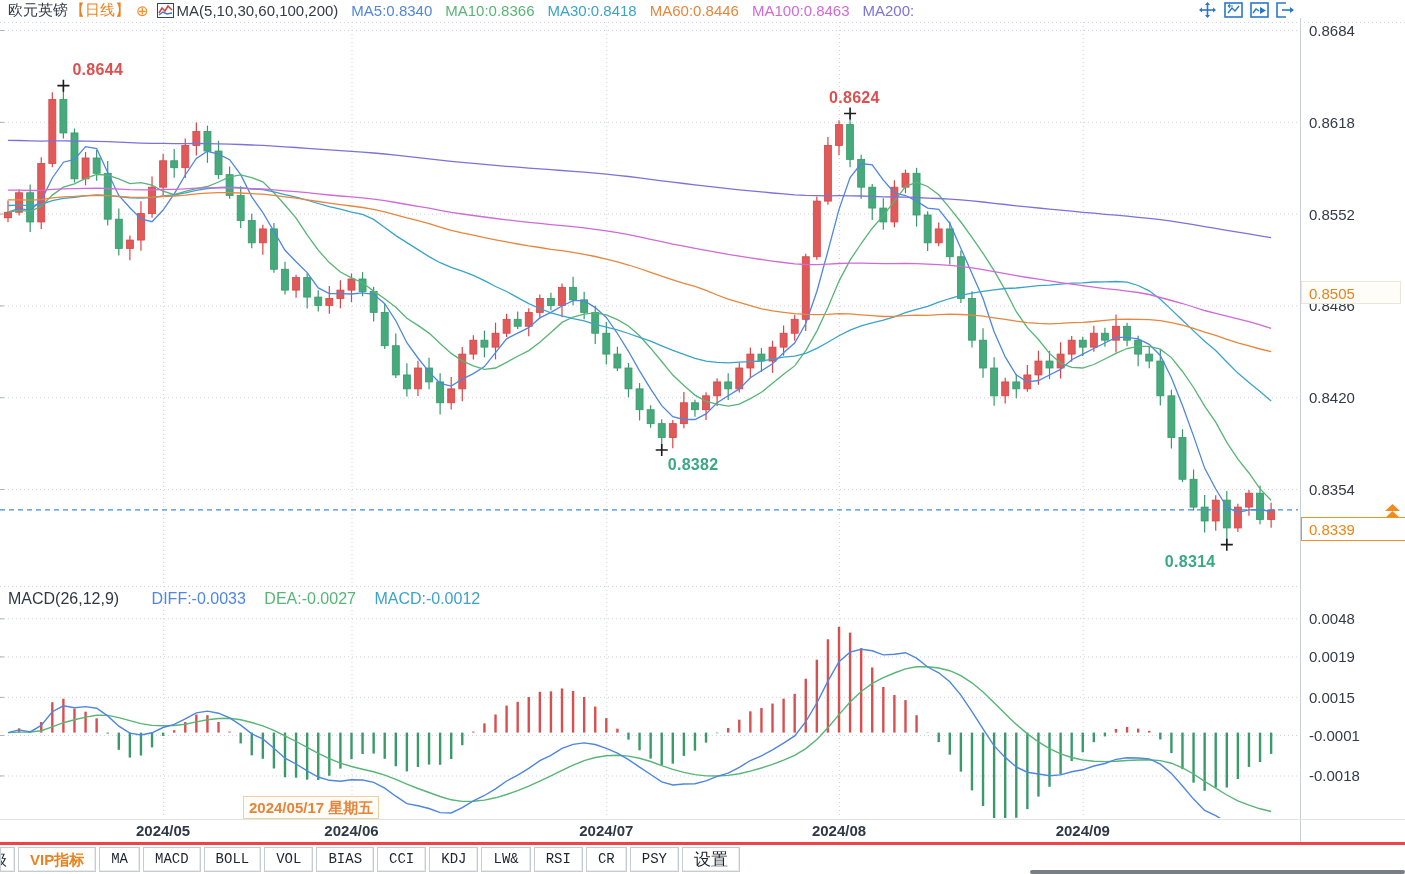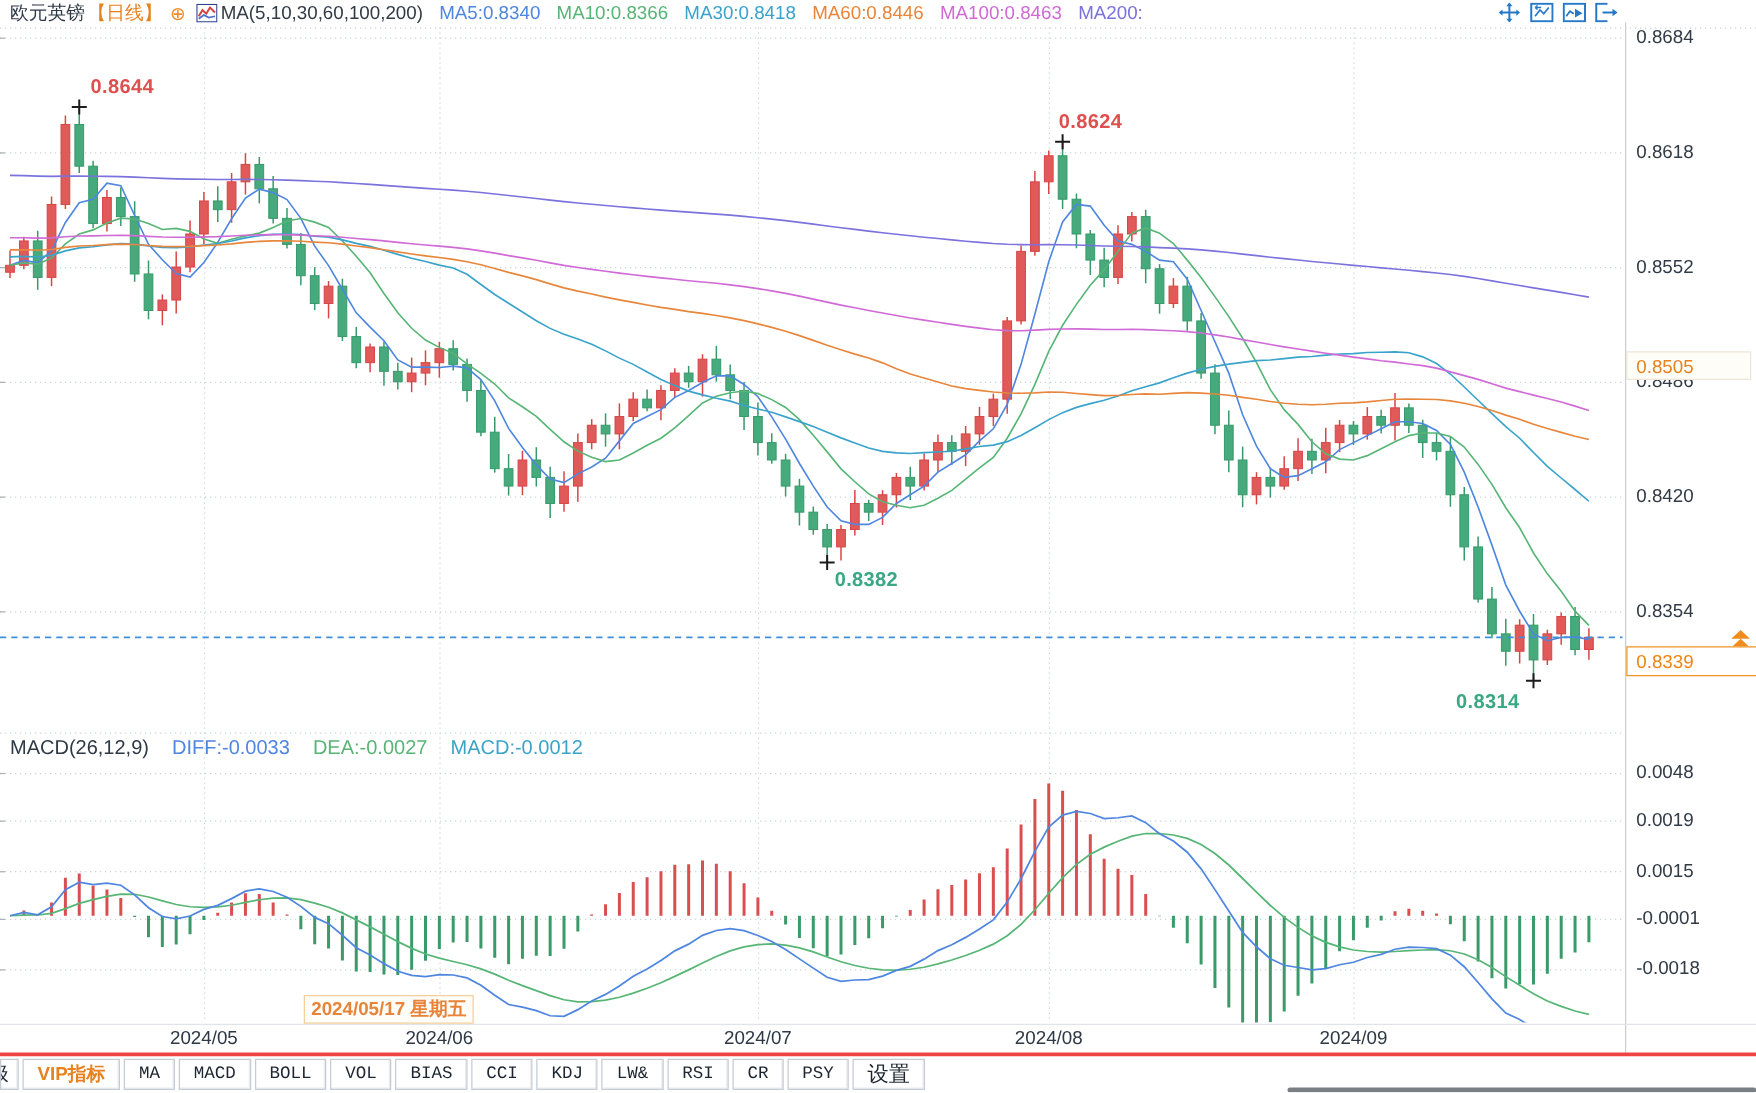--- a/index.html
+++ b/index.html
@@ -18,25 +18,25 @@
   .hdr-icons svg{cursor:pointer;}
   
   .tick{position:absolute;left:1309px;transform:translateY(-50%);font-size:15px;color:#333b47;z-index:3;}
   .ref-box{position:absolute;left:1301px;width:100px;height:23px;line-height:23px;background:#fffdf8;
            border:1px solid #ece6da;color:#e8821e;font-size:15px;padding-left:7px;box-sizing:border-box;z-index:4;}
   .cur-box{position:absolute;left:1301px;width:115px;height:24px;line-height:23px;background:#fff;
            border:1px solid #ef9423;color:#ef8512;font-size:15px;padding-left:7px;box-sizing:border-box;z-index:4;}
   
   .macd-hdr{position:absolute;top:590px;left:8px;font-size:16px;white-space:nowrap;z-index:5;}
   .macd-hdr .t{color:#2f3946;}
-  .macd-hdr .diff{color:#4f86e0;margin-left:14px;}
+  .macd-hdr .diff{color:#4f86e0;margin-left:28px;}
   .macd-hdr .dea{color:#57b576;margin-left:14px;}
   .macd-hdr .macd{color:#3ba3c8;margin-left:14px;}
   
-  .xlabel{position:absolute;top:822px;transform:translateX(-50%);font-size:15px;font-weight:400;color:#2f3946;z-index:2;}
+  .xlabel{position:absolute;top:822px;transform:translateX(-50%);font-size:15px;font-weight:700;color:#2f3946;z-index:2;}
   .tooltip{position:absolute;left:243px;top:796px;height:21px;line-height:21px;padding:0 5px;background:#fffdf7;
            border:1px solid #f2cf9b;color:#e8833a;font-size:15px;font-weight:700;z-index:5;white-space:nowrap;}
   
   .ann{position:absolute;font-size:16px;font-weight:700;z-index:2;letter-spacing:0.3px;}
   .ann.hi{color:#e04f4f;}
   .ann.lo{color:#3aa882;}
   
   .toolbar{position:absolute;left:0;bottom:0;width:1405px;height:29px;background:#fff;border-top:3px solid #ef4444;
            display:flex;align-items:center;gap:3px;z-index:6;}
   .tab{height:25px;line-height:23px;box-sizing:border-box;border:1px solid #c6ccd3;background:#fff;
@@ -520,21 +520,21 @@
       <div class="tick" style="top:656.4095238095238px">0.0019</div>
       <div class="tick" style="top:696.8857142857144px">0.0015</div>
       <div class="tick" style="top:734.9809523809524px">-0.0001</div>
       <div class="tick" style="top:775.4571428571429px">-0.0018</div>
       <div class="xlabel" style="left:163.12px">2024/05</div>
       <div class="xlabel" style="left:351.48px">2024/06</div>
       <div class="xlabel" style="left:606.32px">2024/07</div>
       <div class="xlabel" style="left:839px">2024/08</div>
       <div class="xlabel" style="left:1082.76px">2024/09</div>
       <div class="ann hi" style="left:72.4px;top:60.66203059805406px">0.8644</div>
-      <div class="ann hi" style="left:847px;top:89.47844228094544px">0.8624</div>
+      <div class="ann hi" style="left:829px;top:89.47844228094544px">0.8624</div>
       <div class="ann lo" style="left:667.72px;top:456.05702364395114px">0.8382</div>
       <div class="ann lo" style="left:1164.8px;top:552.6328233657858px">0.8314</div>
     </div>
 
   <div class="ref-box" id="ref-box" style="top: 280.986px;">0.8505</div>
   <div class="cur-box" id="cur-box" style="top: 516.862px;">0.8339</div>
 
   <div class="tooltip">2024/05/17 星期五</div>
 
   <div class="toolbar" id="toolbar">

